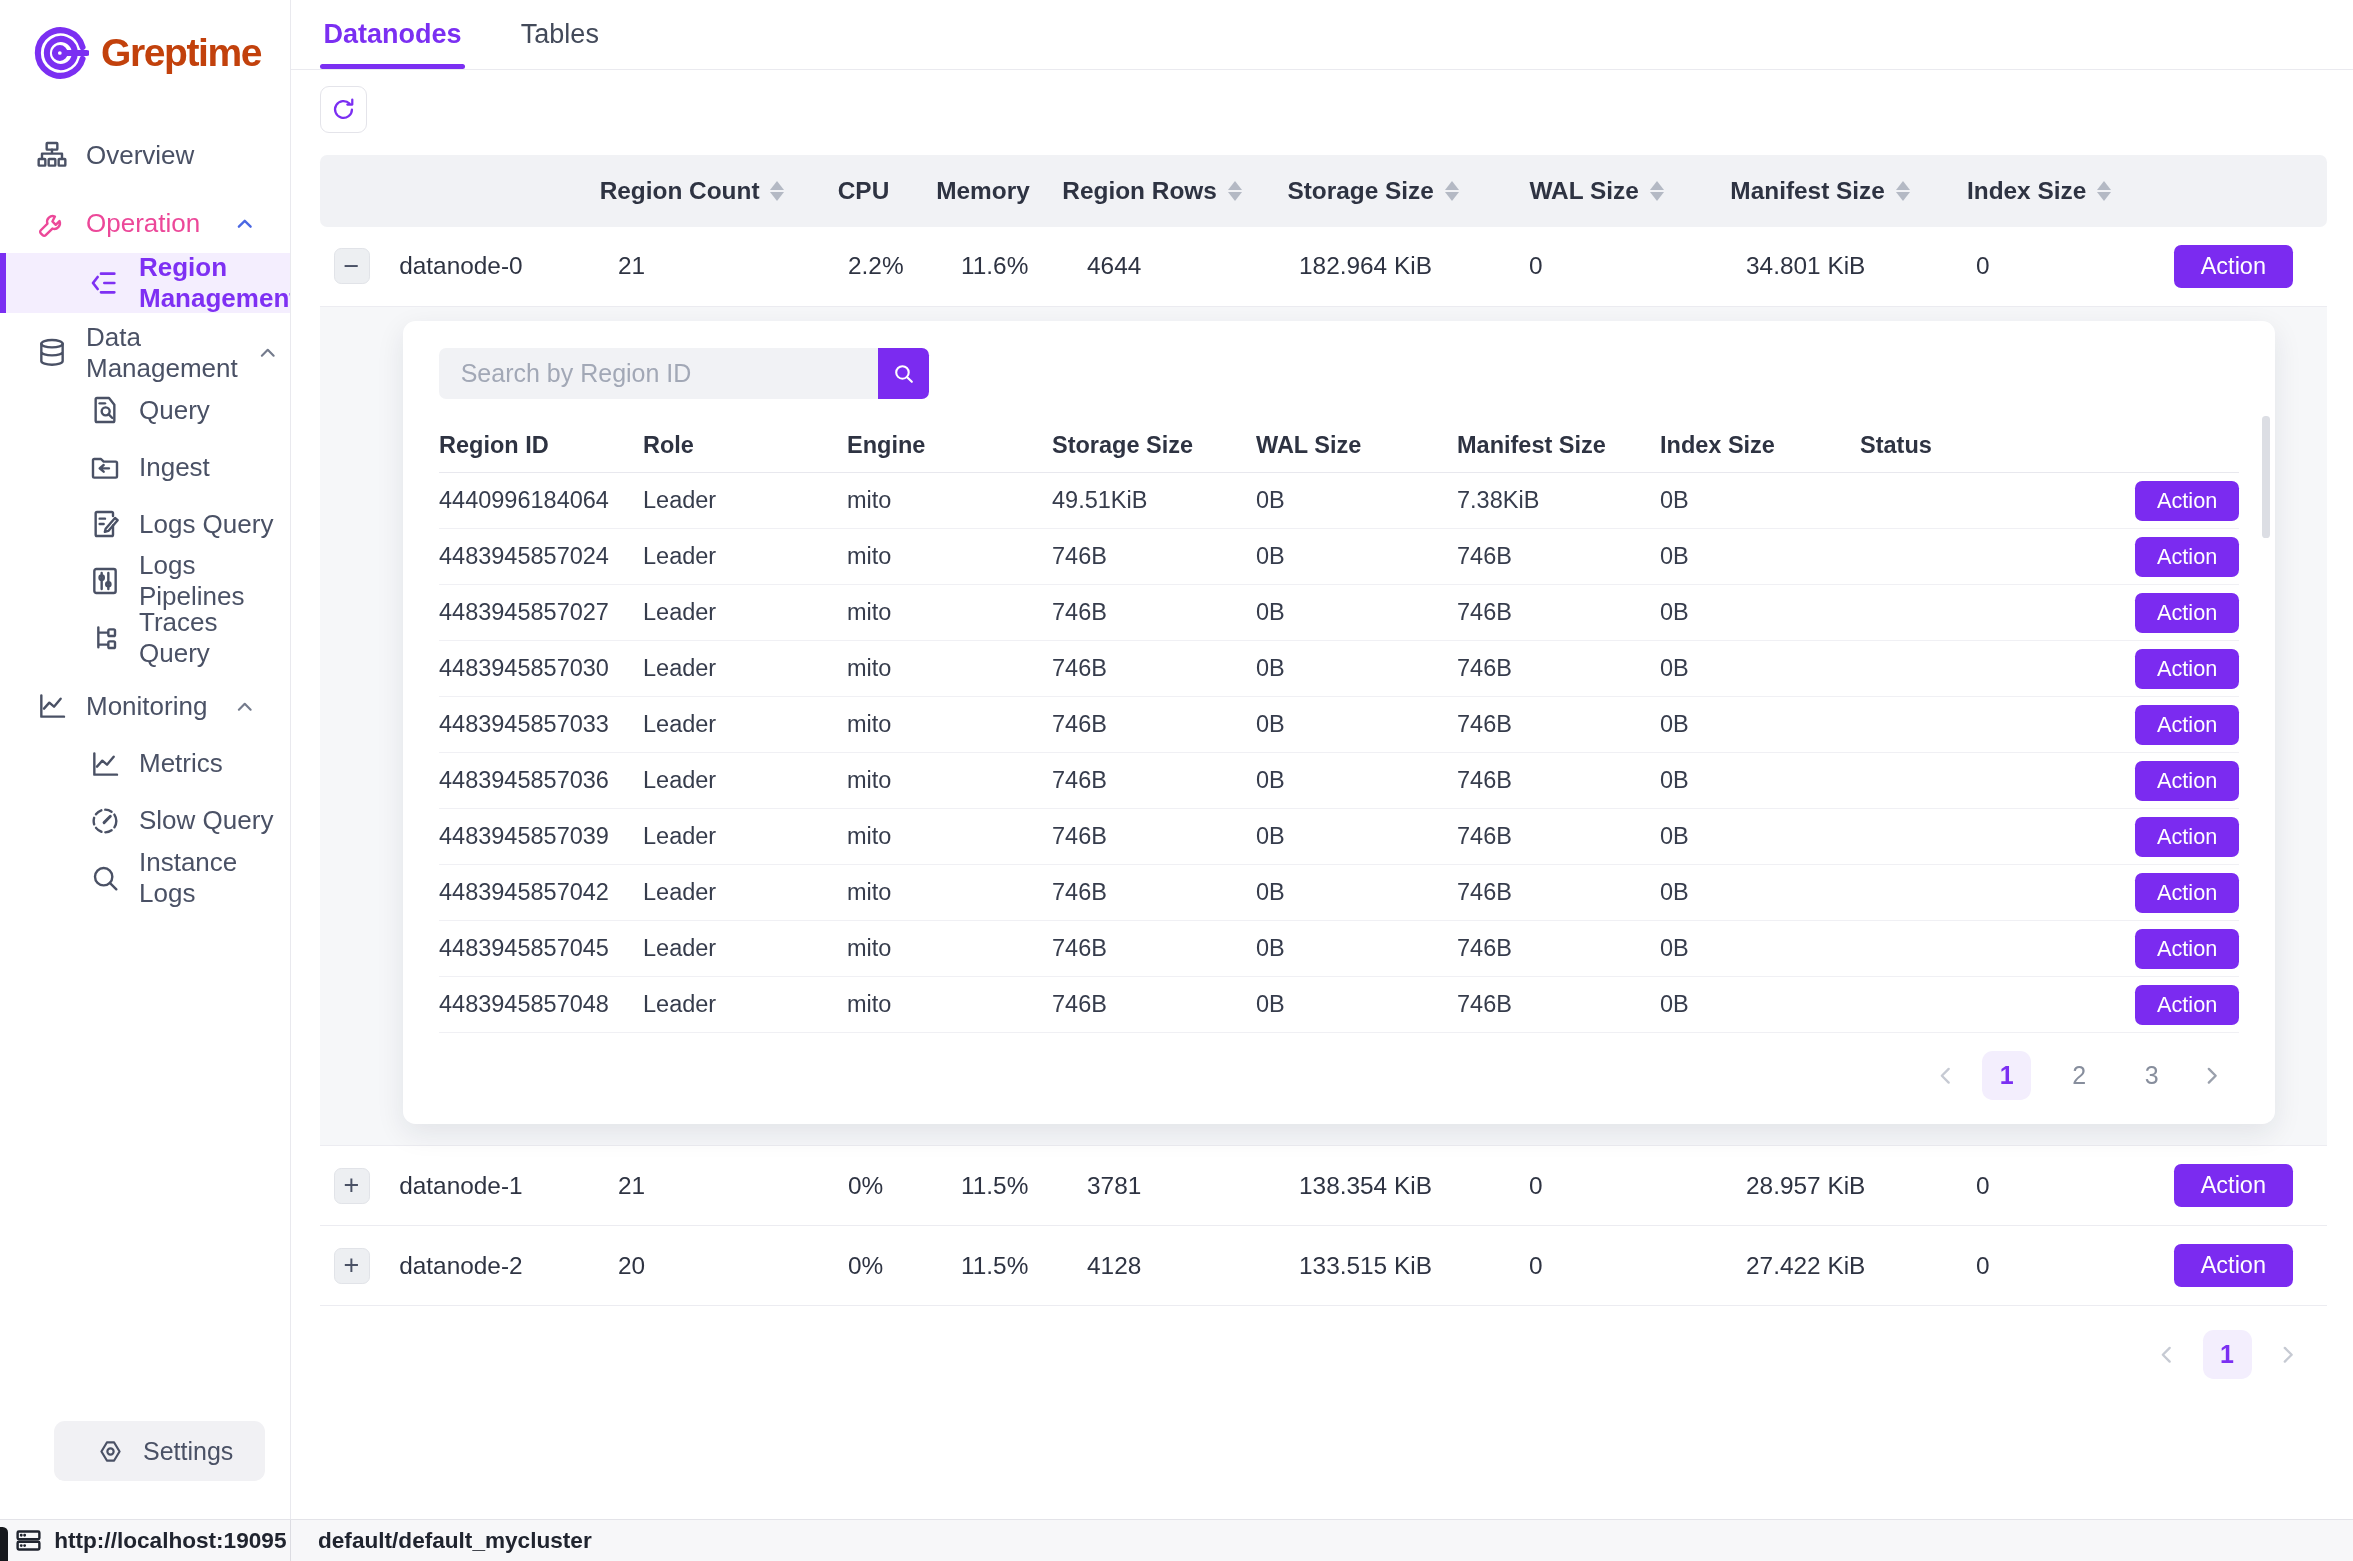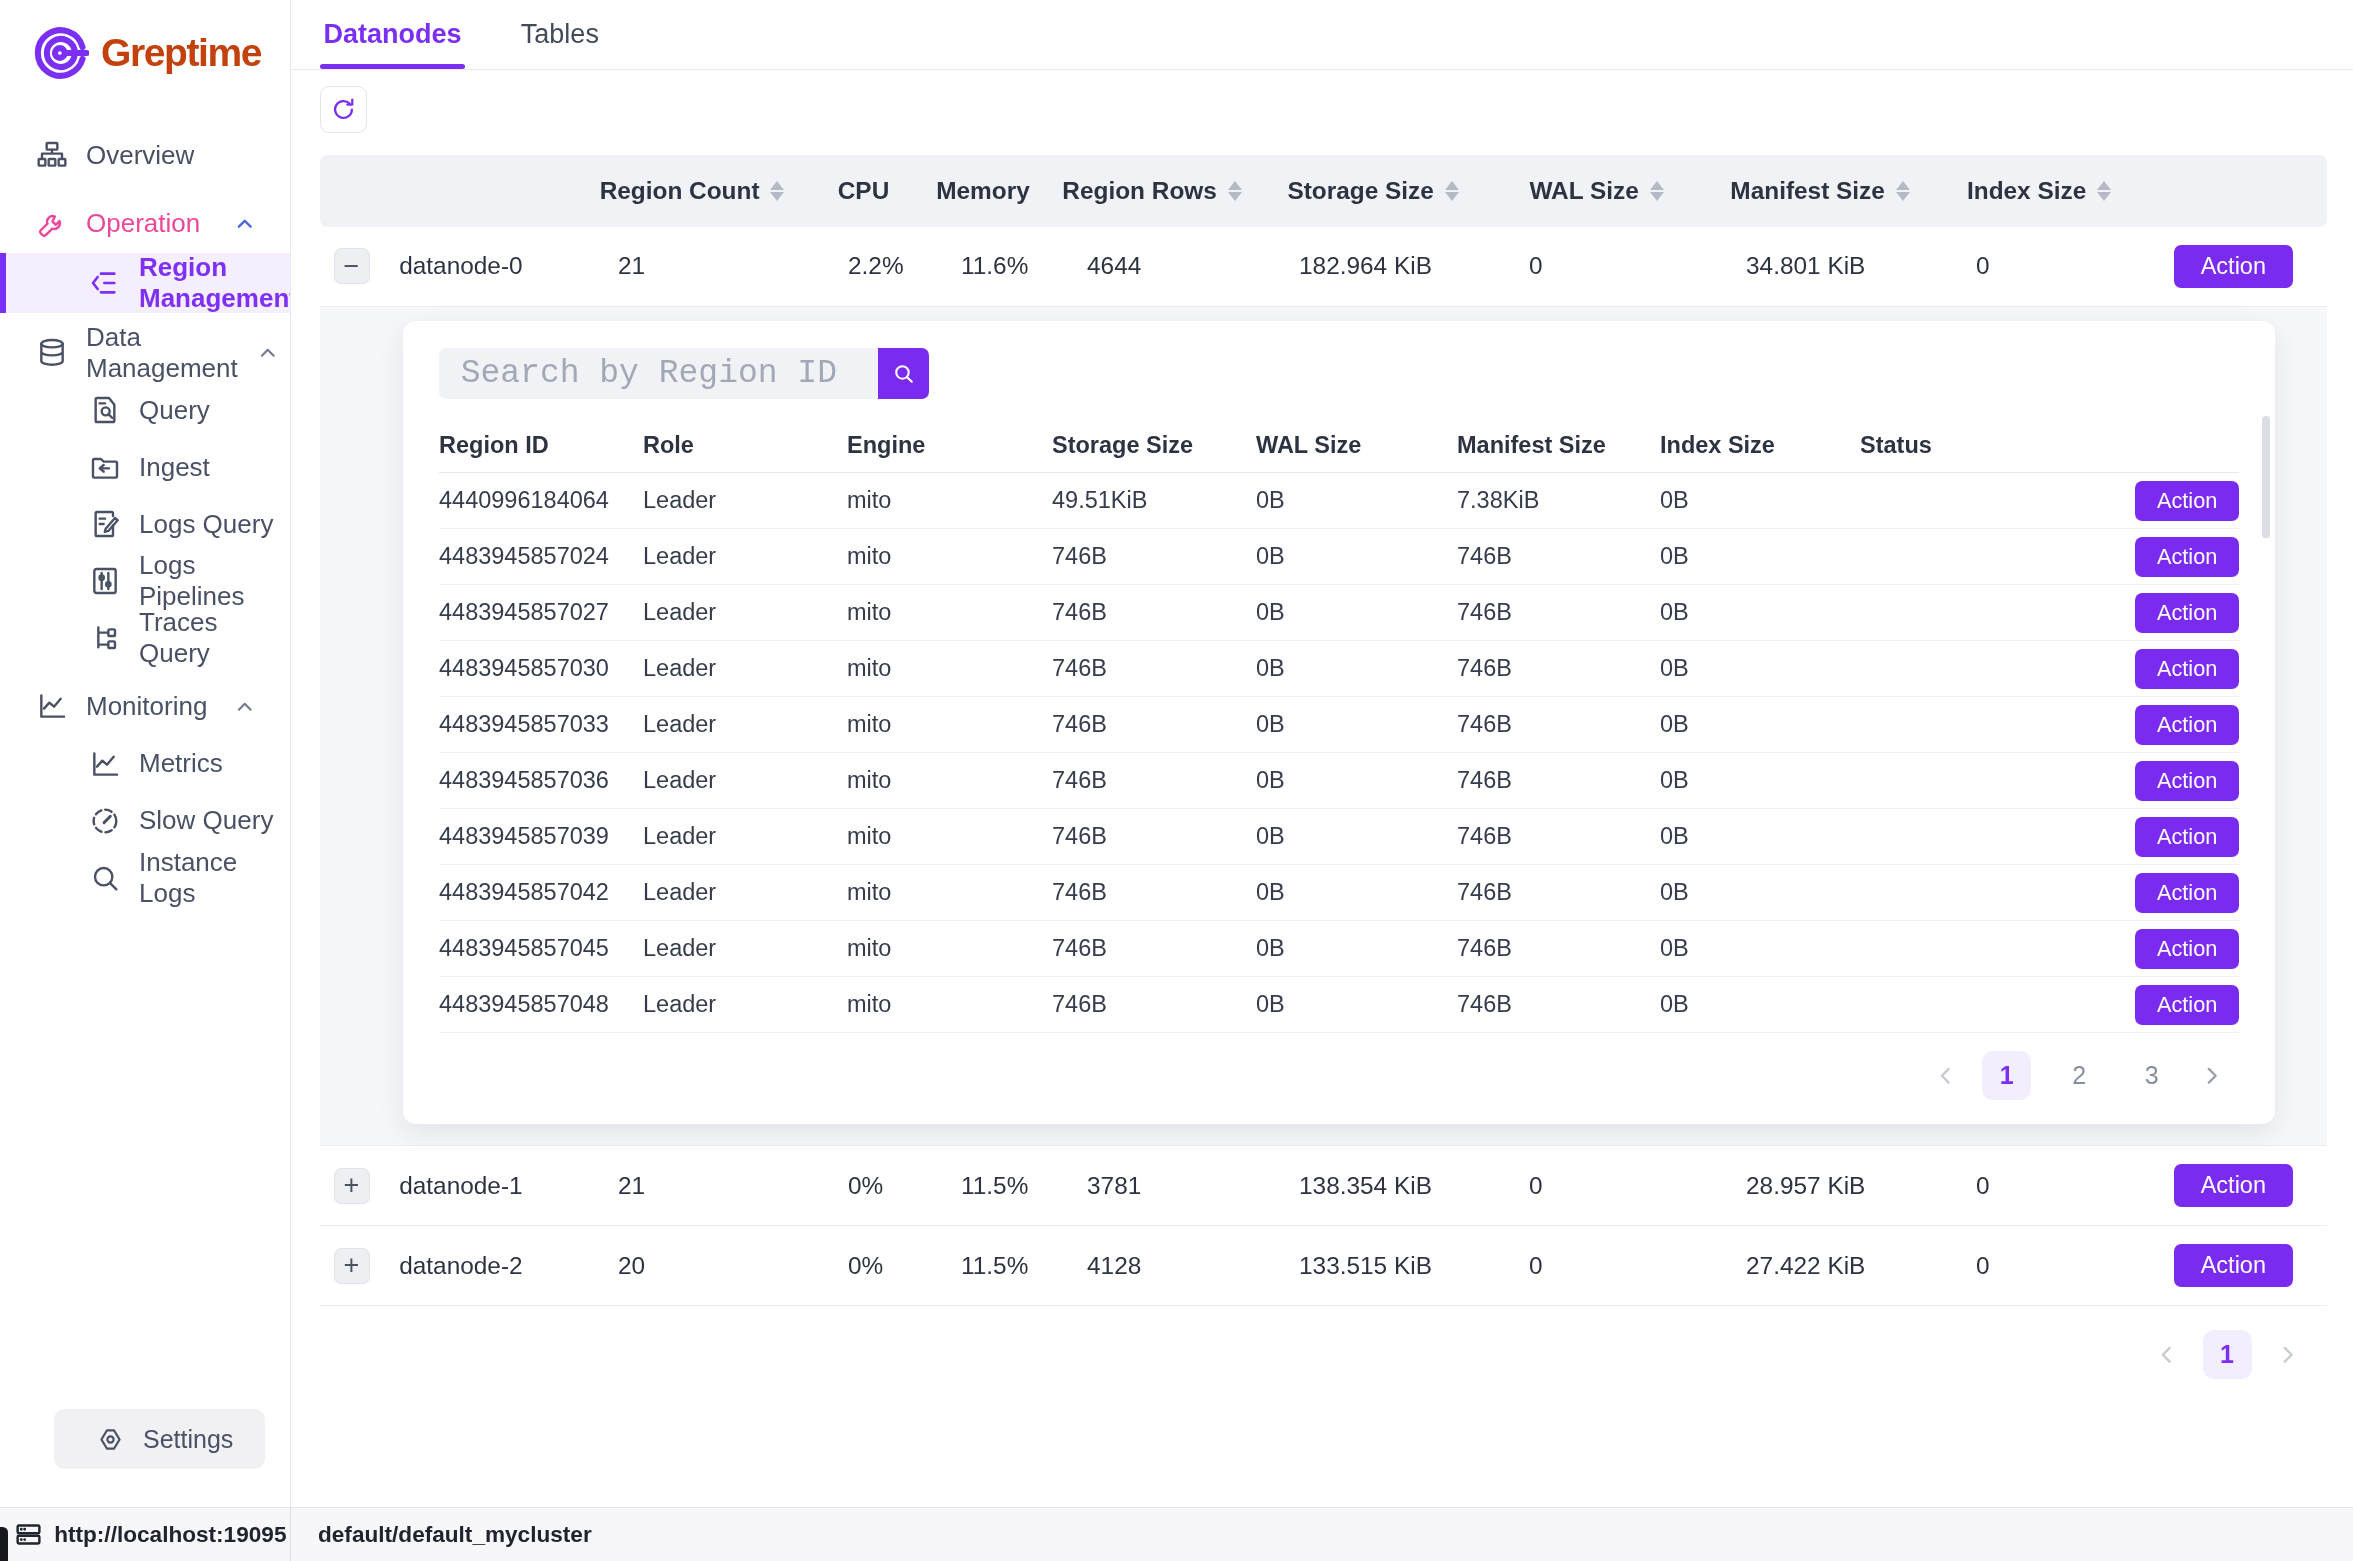--- a/index.html
+++ b/index.html
@@ -50,21 +50,21 @@
   .trow > .cell.f-name{padding-left:16.2px}
   .cell.ca{justify-content:flex-end;padding-right:34px;padding-left:0}
   .expander{width:36px;height:36px;border-radius:7.2px;background:#edeff2;border:0.9px solid #e1e3e8;color:#4a5165;display:flex;align-items:center;justify-content:center;font-size:27px;line-height:1;cursor:pointer}
   .action-btn{background:#7b2bf0;color:#fff;border:none;border-radius:7.2px;height:43px;padding:0 27px;font-size:23.5px;font-family:inherit;cursor:pointer}
   .action-btn.sm{height:40px;padding:0 21.7px;font-size:21.7px}
 
   
   .expand-zone{background:#f6f7f9;padding:14.4px 52px 21.7px 83px;border-bottom:0.9px solid #ececf1}
   .region-panel{background:#fff;border-radius:12.6px;box-shadow:0 9px 29px rgba(25,28,60,.09);padding:27px 36px 14.4px;position:relative}
   .searchbar{display:flex}
-  .search-input{width:439px;height:51px;background:#f1f2f5;border:none;border-radius:7.2px 0 0 7.2px;padding:0 21.7px;font-size:33px;color:#2e3342;font-family:Liberation Mono, monospace;outline:none}
+  .search-input{width:439px;height:51px;background:#f1f2f5;border:none;border-radius:7.2px 0 0 7.2px;padding:0 21.7px;font-size:25px;color:#2e3342;font-family:Liberation Sans, sans-serif;outline:none}
   .search-input::placeholder{color:#a2a8b6}
   .search-btn{width:51px;height:51px;background:#7b2bf0;border:none;border-radius:0 7.2px 7.2px 0;display:flex;align-items:center;justify-content:center;cursor:pointer}
   .search-btn svg{width:25px;height:25px}
   .rgrid{display:grid;grid-template-columns:204px 204px 205px 204px 201px 203px 200px 1fr 126px;align-items:center}
   .rhead{margin-top:20px;height:54px;font-weight:700;font-size:23.5px;color:#2e3342;border-bottom:0.9px solid #e8e8ee}
   .rrow{height:56px;font-size:23.5px;color:#363c4c;border-bottom:0.9px solid #f0f0f4}
   .ra{display:flex;justify-content:flex-end}
   .scroll-thumb{position:absolute;right:5.4px;top:95px;width:7.2px;height:122px;border-radius:3.6px;background:#dcdee4;cursor:pointer}
 
   
@@ -72,21 +72,21 @@
   .pagination.inner{padding:18px 14.4px 9px 0}
   .pages{display:flex;gap:23.5px}
   .page{min-width:49px;height:49px;display:flex;align-items:center;justify-content:center;border-radius:10.8px;cursor:pointer}
   .page.active{background:#f3eefd;color:#7b2ff2;font-weight:700}
   .pchev{width:25px;height:25px;display:flex;align-items:center;justify-content:center;cursor:pointer;color:#c6cad3}
   .pchev.dark{color:#9aa0ac}
   .pchev svg{width:23.5px;height:23.5px}
   .bottom-pagination{margin:23.5px 54px 0 0}
 
   
-  .statusbar{height:54px;flex:none;border-top:0.9px solid #e3e3e8;background:#f7f7f9;display:flex;align-items:stretch;font-size:22.6px;font-weight:700;color:#20242f;position:relative}
+  .statusbar{height:42px;flex:none;border-top:0.9px solid #e3e3e8;background:#f7f7f9;display:flex;align-items:stretch;font-size:22.6px;font-weight:700;color:#20242f;position:relative}
   .status-left{width:291px;flex:none;display:flex;align-items:center;gap:10.8px;padding-left:14.4px;border-right:0.9px solid #dcdce2}
   .status-left .ic{width:29px;height:29px;flex:none}
   .status-cluster{display:flex;align-items:center;padding-left:27px}
   .edge-artifact{position:absolute;left:0;bottom:0;width:8.1px;height:34px;background:#16181d;border-radius:0 5.4px 0 0}
 
   .ic{stroke:currentColor;fill:none;stroke-width:1.8;stroke-linecap:round;stroke-linejoin:round}
 </style>
 </head>
 <body>
 

